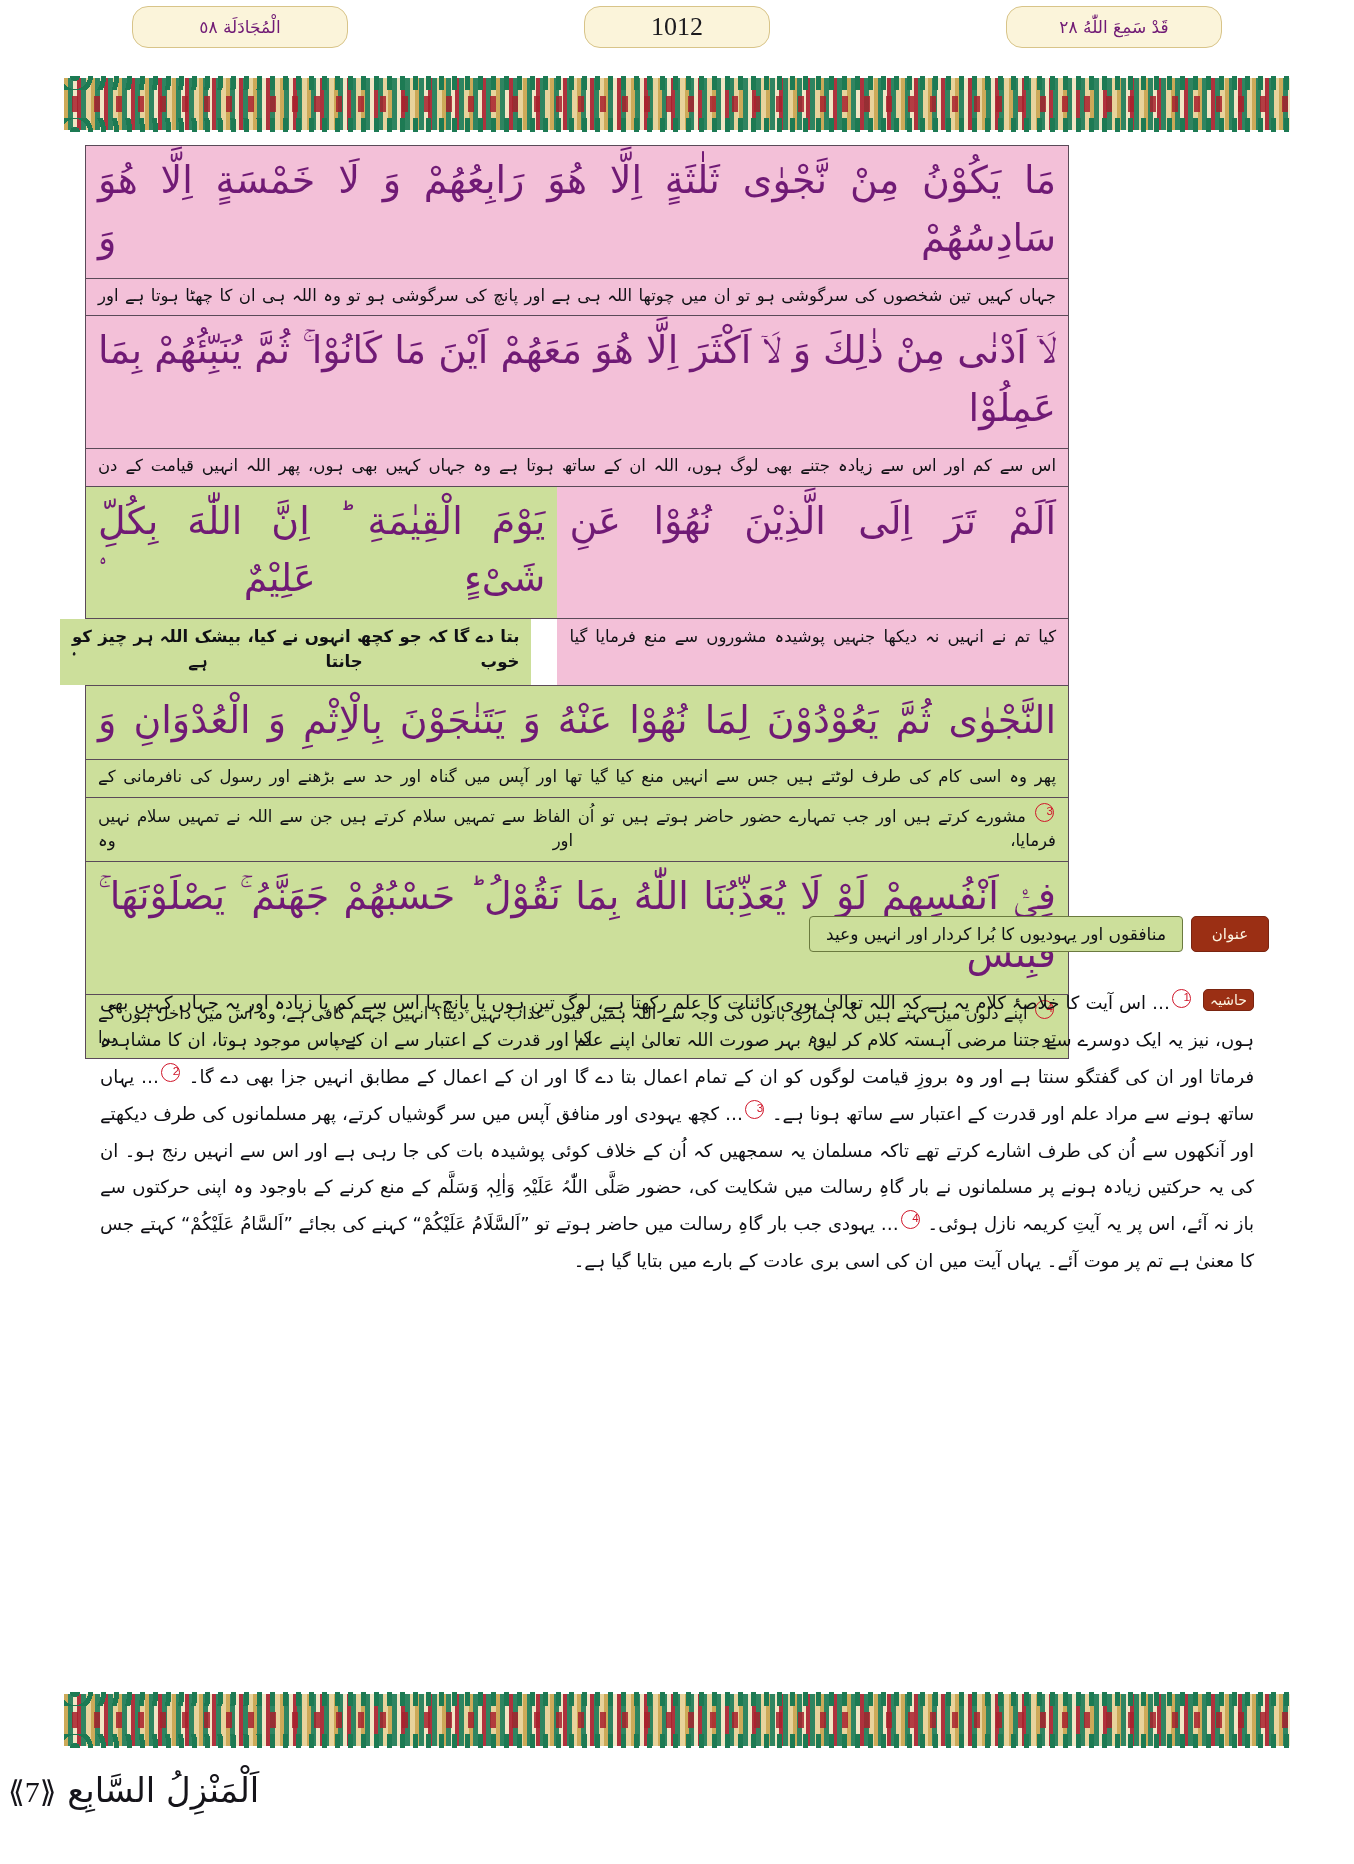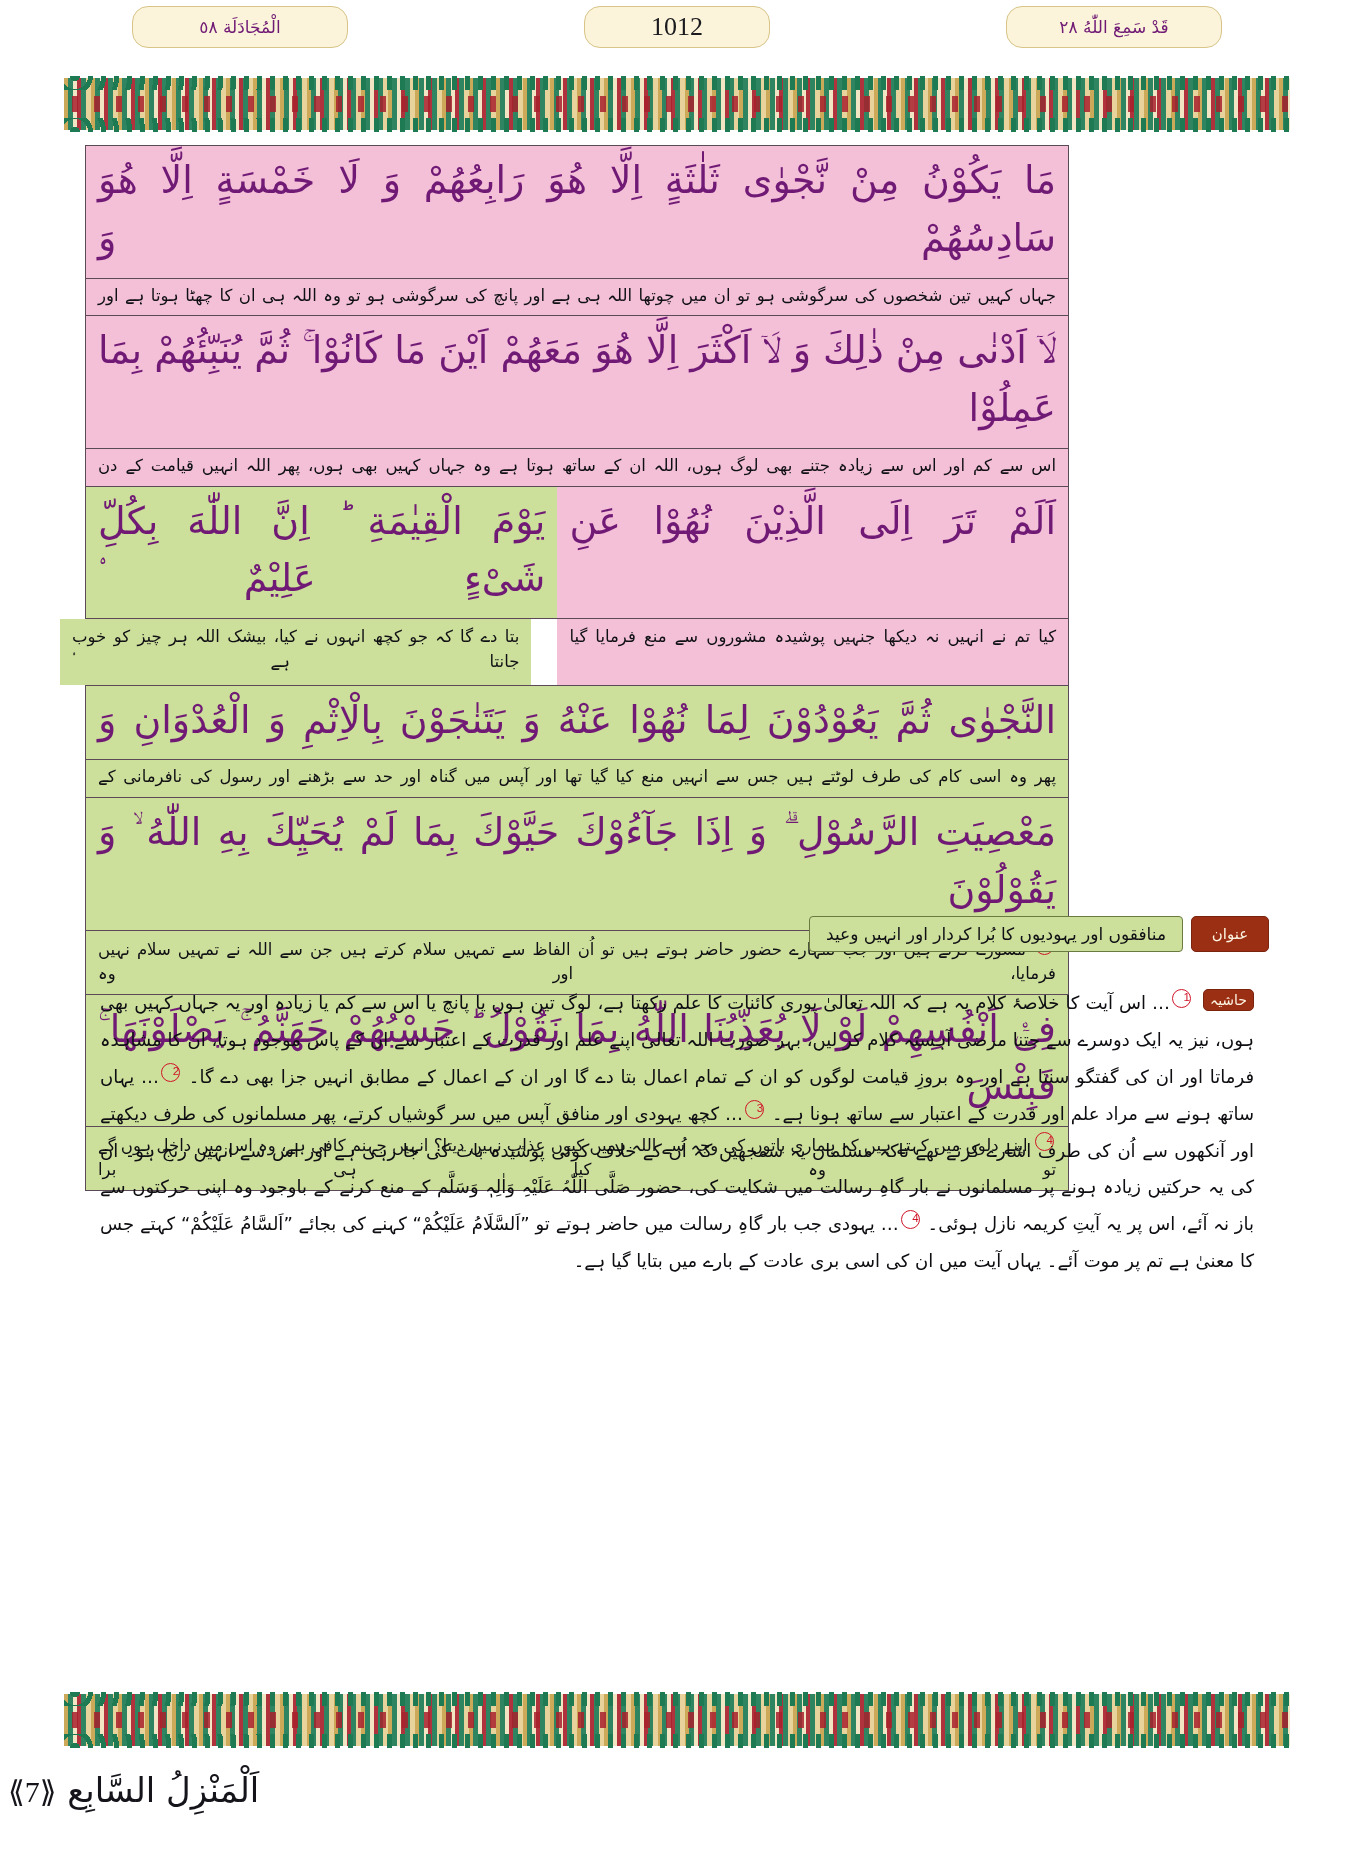--- a/index.html
+++ b/index.html
@@ -167,27 +167,26 @@
   <div class="trans bg-pink">
     <span>اس سے کم اور اس سے زیادہ جتنے بھی لوگ ہوں، اللہ ان کے ساتھ ہوتا ہے وہ جہاں کہیں بھی ہوں، پھر اللہ انہیں قیامت کے دن</span>
   </div>
 
   <div class="split-row">
     <div class="ayah bg-pink" style="flex:0 0 52%;">اَلَمْ تَرَ اِلَى الَّذِیْنَ نُهُوْا عَنِ</div>
     <div class="ayah bg-green" style="flex:0 0 48%;">یَوْمَ الْقِیٰمَةِ ؕ اِنَّ اللّٰهَ بِكُلِّ شَیْءٍ عَلِیْمٌ ۟</div>
   </div>
   <div class="split-row">
     <div class="trans bg-pink" style="flex:0 0 52%;margin-left:26px;">کیا تم نے انہیں نہ دیکھا جنہیں پوشیدہ مشوروں سے منع فرمایا گیا</div>
-    <div class="trans bg-green" style="flex:0 0 48%;">بتا دے گا کہ جو کچھ انہوں نے کیا، بیشک اللہ ہر چیز کو خوب جانتا ہے ۟</div>
+    <div class="trans bg-green" style="flex:0 0 48%;font-weight:bold;">بتا دے گا کہ جو کچھ انہوں نے کیا، بیشک اللہ ہر چیز کو خوب جانتا ہے ۟</div>
   </div>
 
   <div class="ayah bg-green">النَّجْوٰى ثُمَّ یَعُوْدُوْنَ لِمَا نُهُوْا عَنْهُ وَ یَتَنٰجَوْنَ بِالْاِثْمِ وَ الْعُدْوَانِ وَ</div>
   <div class="trans bg-green">پھر وہ اسی کام کی طرف لوٹتے ہیں جس سے انہیں منع کیا گیا تھا اور آپس میں گناہ اور حد سے بڑھنے اور رسول کی نافرمانی کے</div>
 
-  <div class="ayah bg-green">مَعْصِیَتِ الرَّسُوْلِ ۗ وَ اِذَا جَآءُوْكَ حَیَّوْكَ بِمَا لَمْ یُحَیِّكَ بِهِ اللّٰهُ ۙ وَ یَقُوْلُوْنَ</div>
   <div class="trans bg-green"><span class="fn-marker">3</span> مشورے کرتے ہیں اور جب تمہارے حضور حاضر ہوتے ہیں تو اُن الفاظ سے تمہیں سلام کرتے ہیں جن سے اللہ نے تمہیں سلام نہیں فرمایا، اور وہ</div>
 
   <div class="ayah bg-green">فِیْۤ اَنْفُسِهِمْ لَوْ لَا یُعَذِّبُنَا اللّٰهُ بِمَا نَقُوْلُ ؕ حَسْبُهُمْ جَهَنَّمُ ۚ یَصْلَوْنَهَا ۚ فَبِئْسَ</div>
   <div class="trans bg-green" style="border-bottom:none;"><span class="fn-marker">4</span> اپنے دلوں میں کہتے ہیں کہ ہماری باتوں کی وجہ سے اللہ ہمیں کیوں عذاب نہیں دیتا؟ انہیں جہنم کافی ہے، وہ اس میں داخل ہوں گے تو وہ کیا ہی برا</div>
 </div>
 
 <div id="unwan-bar">
   <div id="unwan-badge">عنوان</div>
   <div id="unwan-text">منافقوں اور یہودیوں کا بُرا کردار اور انہیں وعید</div>
 </div>

